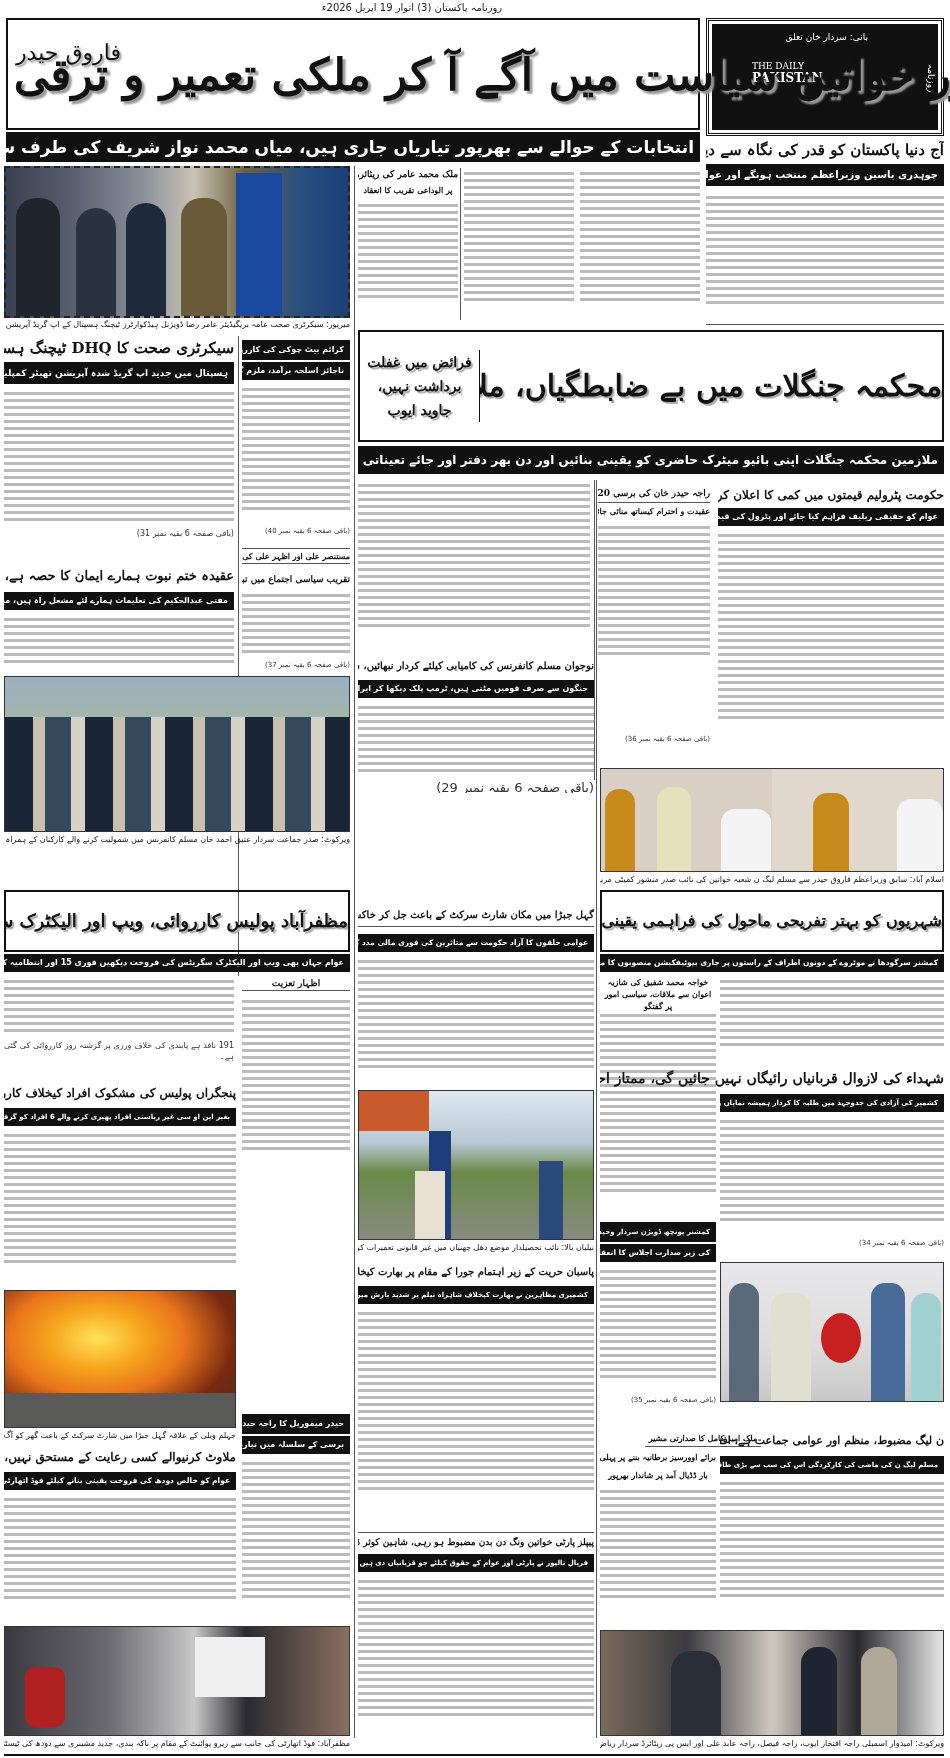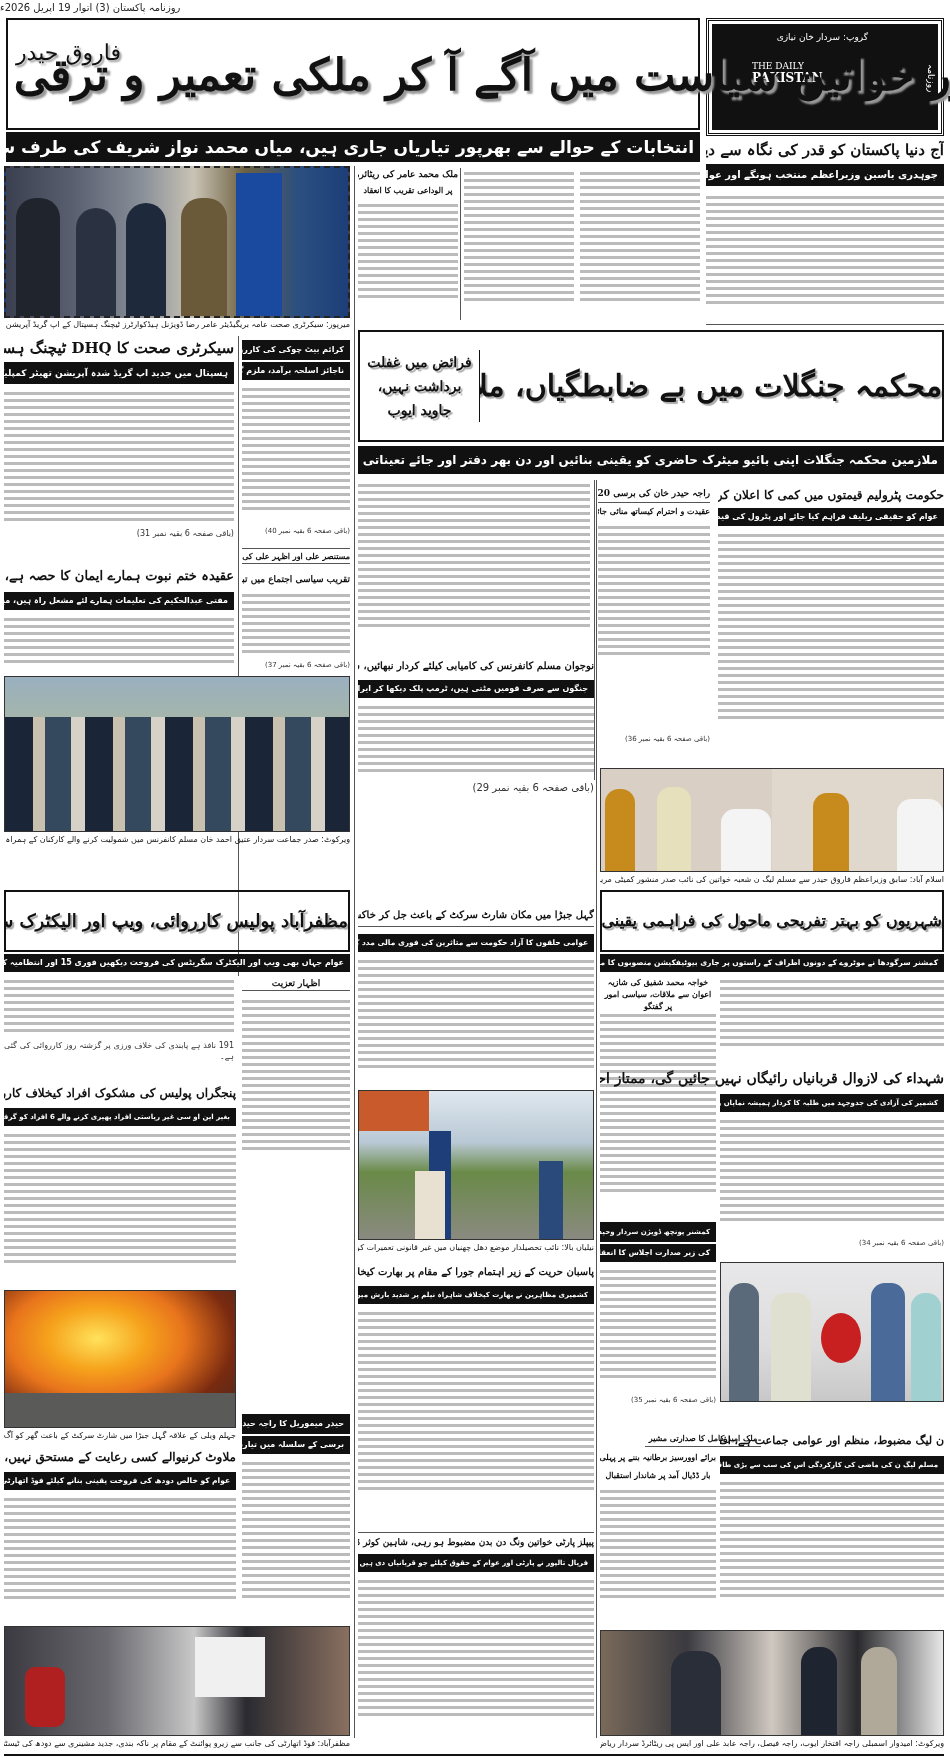--- a/index.html
+++ b/index.html
@@ -4,21 +4,21 @@
 <style>
   * { box-sizing: border-box; margin: 0; padding: 0; }
   body {
     width: 950px; height: 1758px; overflow: hidden;
     background: #ffffff; color: #111;
     font-family: "DejaVu Sans", sans-serif;
     direction: rtl;
     position: relative;
   }
   .abs { position: absolute; }
-  .dateline { top: 2px; left: 0; width: 824px; text-align: left; font-size: 10px; color: #222; }
+  .dateline { top: 2px; left: 0; width: 824px; text-align: center; font-size: 10px; color: #222; }
   
   .masthead { top: 18px; right: 6px; width: 238px; height: 118px; border: 3px double #111; background: #fff; padding: 3px; }
   .masthead-inner { width: 100%; height: 100%; background: #111; color: #fff; position: relative; }
   .mh-editor { position: absolute; top: 8px; right: 70px; font-size: 9px; color: #fff; }
   .mh-urdu { position: absolute; bottom: 6px; right: 12px; font-family: "DejaVu Serif", serif; font-size: 58px; font-weight: bold; color: #fff; line-height: 1; }
   .mh-daily { position: absolute; top: 38px; left: 40px; font-family: "DejaVu Serif", serif; font-size: 9px; color: #fff; direction: ltr; line-height: 1.1; }
   .mh-daily b { font-size: 12px; display: block; }
   .mh-roznama { position: absolute; top: 40px; right: 2px; font-size: 9px; color:#fff; writing-mode: vertical-rl; }
   
   .banner { top: 18px; right: 250px; width: 694px; height: 112px; border: 2px solid #111; background: #fff;
@@ -38,21 +38,21 @@
   .box-border { border: 2px solid #111; }
   .big-head { font-family: "DejaVu Serif", serif; font-weight: bold; white-space: nowrap; overflow: hidden; text-align: center; text-shadow: 2px 2px 1px #aaa; }
 </style>
 </head>
 <body>
 
 <div class="abs dateline">روزنامہ پاکستان (3) اتوار 19 اپریل 2026ء</div>
 
 <div class="abs masthead">
   <div class="masthead-inner">
-    <span class="mh-editor">گروپ: سردار خان نیازی</span>
+    <span class="mh-editor">بانی: سردار خان تعلق</span>
     <span class="mh-roznama">روزنامہ</span>
     <span class="mh-daily">
       <span>THE DAILY</span>
       <b>PAKISTAN</b>
     </span>
   </div>
 </div>
 
 <div class="abs banner">
   <span class="banner-text">باشعور خواتین سیاست میں آگے آ کر ملکی تعمیر و ترقی میں کردار ادا کریں</span>
@@ -331,21 +331,21 @@
     <div class="line"></div>
     <div class="line"></div>
     <div class="line"></div>
     <div class="line"></div>
     <div class="line"></div>
     <div class="line"></div>
     <div class="line"></div>
     <div class="line"></div>
 </div>
 <div class="abs textblock" style="top:560px; left:720px; width:0; height:0;"></div>
-<div class="abs body-text" style="top:782px; left:358px; width:236px; font-size:10px;">(باقی صفحہ 6 بقیہ نمبر 29)</div>
+<div class="abs body-text" style="top:782px; left:358px; width:236px; font-size:13px;">(باقی صفحہ 6 بقیہ نمبر 29)</div>
 
 <div class="abs photo" style="top:768px; left:600px; width:344px; height:104px; background: linear-gradient(90deg, #d9cfc4 0%, #d9cfc4 50%, #e0d8cc 50%, #e0d8cc 100%);">
   <div style="position:absolute; left:4px; top:20px; width:30px; height:84px; background:#c78a1c; border-radius:14px 14px 0 0;"></div>
   <div style="position:absolute; left:56px; top:18px; width:34px; height:86px; background:#e6e0bc; border-radius:14px 14px 0 0;"></div>
   <div style="position:absolute; left:120px; top:40px; width:50px; height:64px; background:#f4f4f4; border-radius:14px 14px 0 0;"></div>
   <div style="position:absolute; left:212px; top:24px; width:36px; height:80px; background:#c78a1c; border-radius:14px 14px 0 0;"></div>
   <div style="position:absolute; left:296px; top:30px; width:46px; height:74px; background:#f4f4f4; border-radius:14px 14px 0 0;"></div>
 </div>
 <div class="abs caption" style="top:874px; left:600px; width:344px;">اسلام آباد: سابق وزیراعظم فاروق حیدر سے مسلم لیگ ن شعبہ خواتین کی نائب صدر منشور کمیٹی مریم ادریس کشمیر ہاؤس میں ملاقات کر رہی ہیں</div>
 
@@ -618,21 +618,21 @@
 <div class="abs photo" style="top:1262px; left:720px; width:224px; height:140px; background: linear-gradient(180deg, #e8e8ea 0%, #dcdcdc 60%, #c8c8c8 100%);">
   <div style="position:absolute; left:8px; top:20px; width:30px; height:120px; background:#5a6a7a; border-radius:14px 14px 0 0;"></div>
   <div style="position:absolute; left:50px; top:30px; width:40px; height:110px; background:#e0e0d0; border-radius:14px 14px 0 0;"></div>
   <div style="position:absolute; left:100px; top:50px; width:40px; height:50px; background:#c82020; border-radius:50%;"></div>
   <div style="position:absolute; left:150px; top:20px; width:34px; height:120px; background:#4a6a9a; border-radius:14px 14px 0 0;"></div>
   <div style="position:absolute; left:190px; top:30px; width:30px; height:110px; background:#a0d0d0; border-radius:14px 14px 0 0;"></div>
 </div>
 
 <div class="abs col-head" style="top:1430px; left:600px; width:116px; font-size:8px; line-height:16px; border-bottom:1px solid #555;margin-left:45px;">ملک امیر کامل کا صدارتی مشیر</div>
 <div class="abs col-head" style="top:1450px; left:600px; width:116px; font-size:8px; line-height:14px;">برائے اوورسیز برطانیہ بننے پر پہلی</div>
-<div class="abs col-head" style="top:1468px; left:600px; width:116px; font-size:8px; line-height:14px;">بار ڈڈیال آمد پر شاندار استقبال</div>
+<div class="abs col-head" style="top:1468px; left:600px; width:116px; font-size:8px; line-height:14px;">بار ڈڈیال آمد پر شاندار بھرپور</div>
 <div class="abs textblock" style="top:1486px; left:600px; width:116px; height:130px;">
   <div class="line"></div>
     <div class="line"></div>
     <div class="line"></div>
     <div class="line"></div>
     <div class="line"></div>
     <div class="line"></div>
     <div class="line"></div>
     <div class="line"></div>
     <div class="line"></div>

